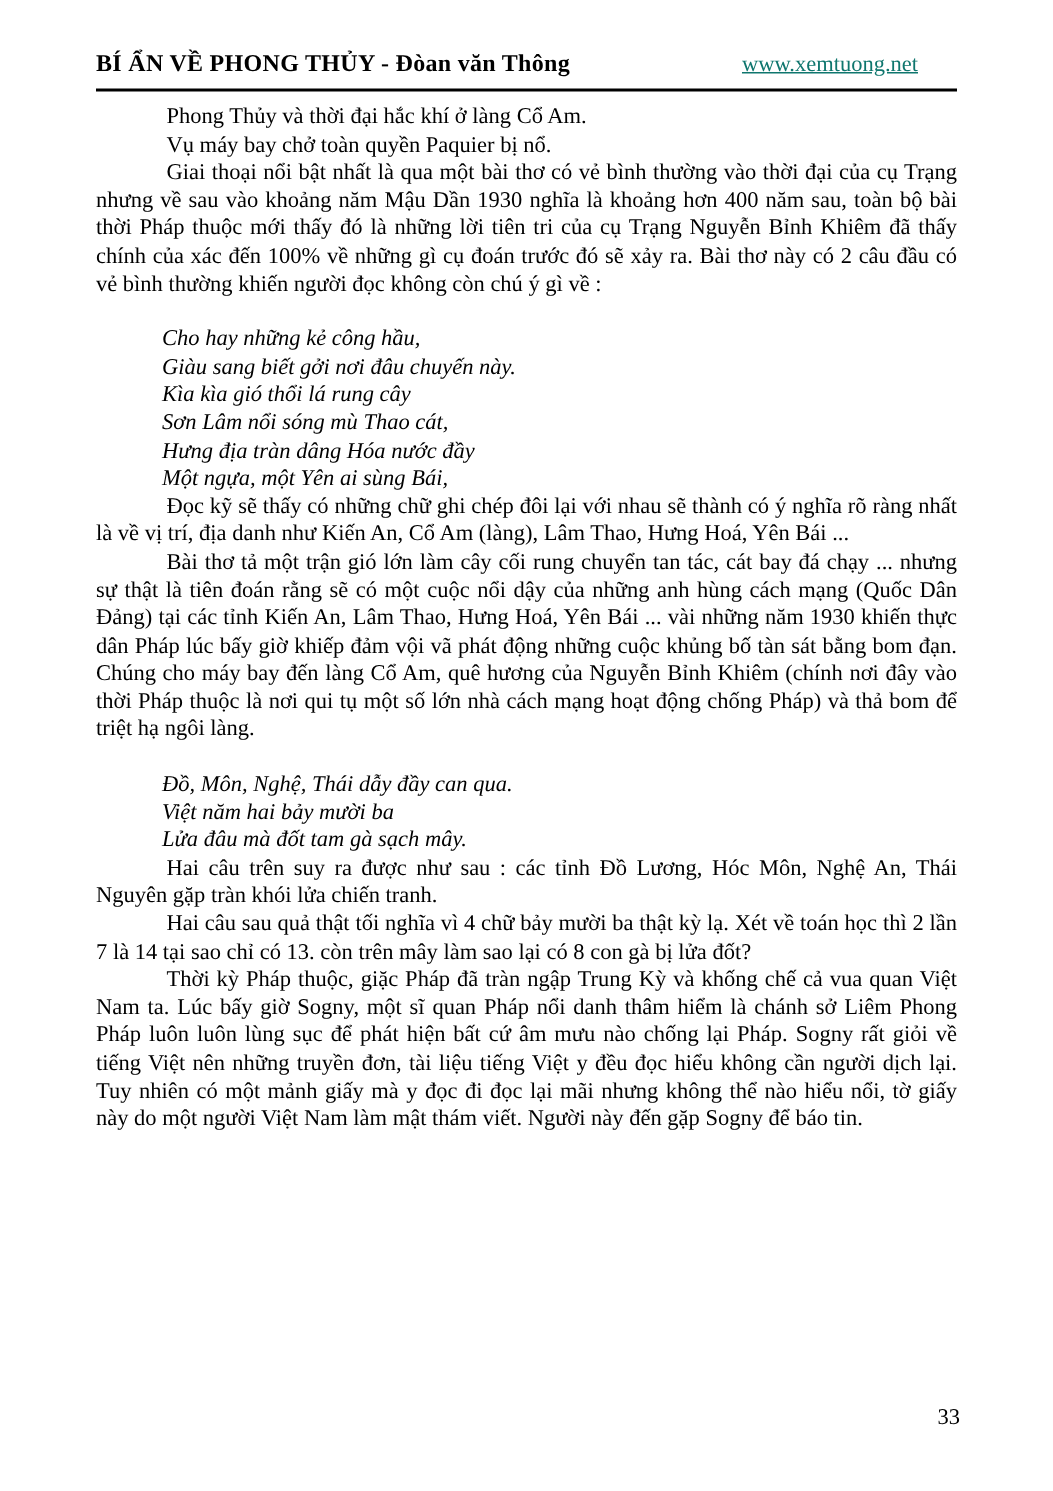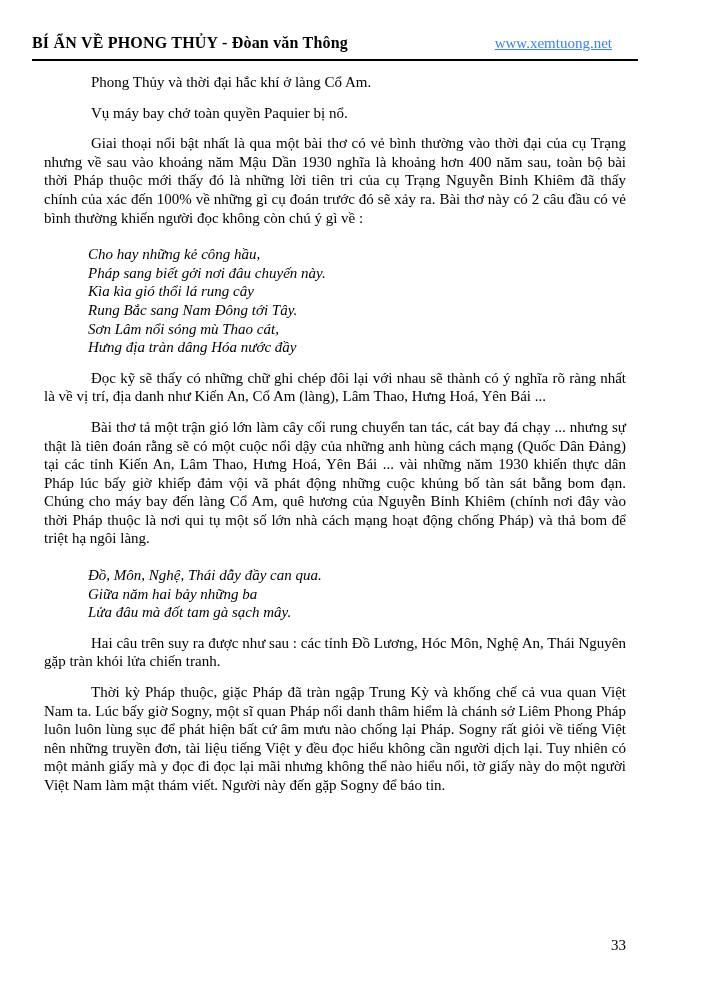--- a/index.html
+++ b/index.html
@@ -6,70 +6,70 @@
     margin: 0;
     padding: 0;
     background: #ffffff;
   }
   .page {
     position: relative;
     width: 702px;
     height: 994px;
     background: #ffffff;
     box-sizing: border-box;
-    padding: 34px 64px 0 32px;
+    padding: 34px 64px 0 64px;
     overflow: hidden;
     font-family: "Liberation Serif", "DejaVu Serif", serif;
     color: #000000;
   }
   .hdr {
     display: flex;
     justify-content: space-between;
     align-items: baseline;
   }
   .hdr-title {
     font-weight: bold;
     font-size: 16px;
     letter-spacing: 0.2px;
     white-space: nowrap;
   }
   .hdr-link {
     font-size: 15px;
-    color: #3b82f6;
+    color: #0f766e;
     text-decoration: underline;
     margin-right: 26px;
     cursor: pointer;
     white-space: nowrap;
   }
   .hdr-rule {
     border: none;
     border-top: 2px solid #000000;
     margin: 7px 0 0 0;
   }
   .bodytext {
     margin-top: 8px;
     font-size: 15px;
     line-height: 18.6px;
   }
   .para {
-    margin: 12px;
+    margin: 0;
     text-indent: 47px;
     text-align: justify;
   }
   .poem {
-    margin: 18px 0 0 56px;
+    margin: 18px 0 0 44px;
     font-style: italic;
   }
   .poem-line {
     line-height: 18.6px;
     white-space: nowrap;
   }
   .page-number {
     position: absolute;
-    right: 76px;
+    right: 62px;
     bottom: 40px;
     font-size: 15px;
   }
 </style>
 </head>
 <body>
 
 <div class="page">
 
   <div class="hdr">
@@ -80,40 +80,41 @@
 
   <div class="bodytext">
 
     <p class="para">Phong Thủy và thời đại hắc khí ở làng Cổ Am.</p>
     <p class="para">Vụ máy bay chở toàn quyền Paquier bị nổ.</p>
 
     <p class="para">Giai thoại nổi bật nhất là qua một bài thơ có vẻ bình thường vào thời đại của cụ Trạng nhưng về sau vào khoảng năm Mậu Dần 1930 nghĩa là khoảng hơn 400 năm sau, toàn bộ bài thời Pháp thuộc mới thấy đó là những lời tiên tri của cụ Trạng Nguyễn Bỉnh Khiêm đã thấy chính của xác đến 100% về những gì cụ đoán trước đó sẽ xảy ra. Bài thơ này có 2 câu đầu có vẻ bình thường khiến người đọc không còn chú ý gì về :</p>
 
     <div class="poem">
       <div class="poem-line">Cho hay những kẻ công hầu,</div>
-      <div class="poem-line">Pháp sang biết gởi nơi đâu chuyến này.</div>
+      <div class="poem-line">Giàu sang biết gởi nơi đâu chuyến này.</div>
       <div class="poem-line">Kìa kìa gió thổi lá rung cây</div>
-      <div class="poem-line">Rung Bắc sang Nam Đông tới Tây.</div>
       <div class="poem-line">Sơn Lâm nổi sóng mù Thao cát,</div>
       <div class="poem-line">Hưng địa tràn dâng Hóa nước đầy</div>
+      <div class="poem-line">Một ngựa, một Yên ai sùng Bái,</div>
     </div>
 
     <p class="para">Đọc kỹ sẽ thấy có những chữ ghi chép đôi lại với nhau sẽ thành có ý nghĩa rõ ràng nhất là về vị trí, địa danh như Kiến An, Cổ Am (làng), Lâm Thao, Hưng Hoá, Yên Bái ...</p>
 
     <p class="para">Bài thơ tả một trận gió lớn làm cây cối rung chuyển tan tác, cát bay đá chạy ... nhưng sự thật là tiên đoán rằng sẽ có một cuộc nổi dậy của những anh hùng cách mạng (Quốc Dân Đảng) tại các tỉnh Kiến An, Lâm Thao, Hưng Hoá, Yên Bái ... vài những năm 1930 khiến thực dân Pháp lúc bấy giờ khiếp đảm vội vã phát động những cuộc khủng bố tàn sát bằng bom đạn. Chúng cho máy bay đến làng Cổ Am, quê hương của Nguyễn Bỉnh Khiêm (chính nơi đây vào thời Pháp thuộc là nơi qui tụ một số lớn nhà cách mạng hoạt động chống Pháp) và thả bom để triệt hạ ngôi làng.</p>
 
 
     <div class="poem">
       <div class="poem-line">Đồ, Môn, Nghệ, Thái dẫy đầy can qua.</div>
-      <div class="poem-line">Giữa năm hai bảy những ba</div>
+      <div class="poem-line">Việt năm hai bảy mười ba</div>
       <div class="poem-line">Lửa đâu mà đốt tam gà sạch mây.</div>
     </div>
 
     <p class="para">Hai câu trên suy ra được như sau : các tỉnh Đồ Lương, Hóc Môn, Nghệ An, Thái Nguyên gặp tràn khói lửa chiến tranh.</p>
 
+    <p class="para">Hai câu sau quả thật tối nghĩa vì 4 chữ bảy mười ba thật kỳ lạ. Xét về toán học thì 2 lần 7 là 14 tại sao chỉ có 13. còn trên mây làm sao lại có 8 con gà bị lửa đốt?</p>
 
     <p class="para">Thời kỳ Pháp thuộc, giặc Pháp đã tràn ngập Trung Kỳ và khống chế cả vua quan Việt Nam ta. Lúc bấy giờ Sogny, một sĩ quan Pháp nổi danh thâm hiểm là chánh sở Liêm Phong Pháp luôn luôn lùng sục để phát hiện bất cứ âm mưu nào chống lại Pháp. Sogny rất giỏi về tiếng Việt nên những truyền đơn, tài liệu tiếng Việt y đều đọc hiểu không cần người dịch lại. Tuy nhiên có một mảnh giấy mà y đọc đi đọc lại mãi nhưng không thể nào hiểu nổi, tờ giấy này do một người Việt Nam làm mật thám viết. Người này đến gặp Sogny để báo tin.</p>
 
   </div>
 
   <div class="page-number">33</div>
 
 </div>
 
 </body></html>

